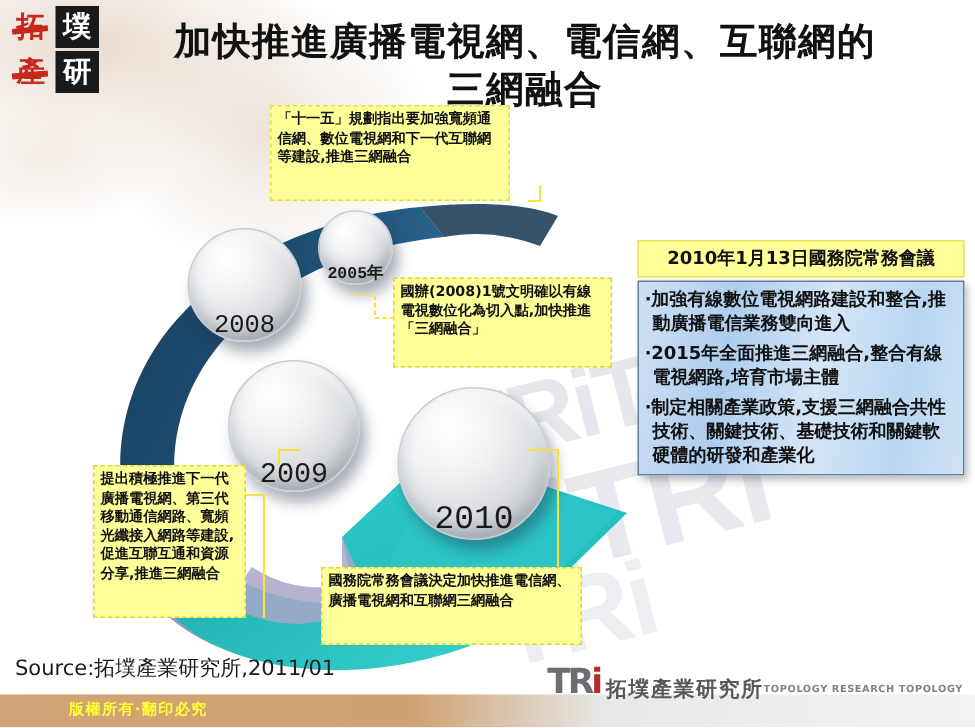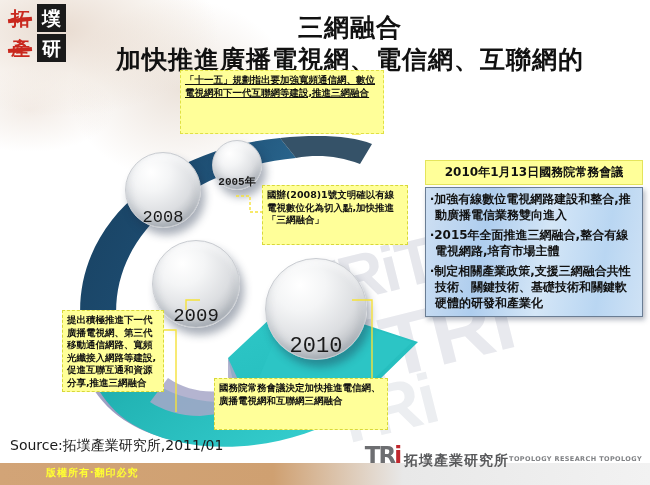--- a/index.html
+++ b/index.html
@@ -72,23 +72,23 @@
     position:absolute;
     background:#ffff99;
     border:1px dashed #d8d83a;
     color:#111;
     font-family:"DejaVu Sans", sans-serif;
     font-weight:bold;
     font-size:9.5px;line-height:1.32;
     padding:3px 4px;
     box-sizing:border-box;
   }
-  #cal-top{left:180px;top:70px;width:204px;height:64px;border:1px dashed #e0e045;text-decoration:underline;}
+  #cal-top{left:180px;top:70px;width:160px;height:64px;border:1px dashed #e0e045;}
   #cal-mid{left:262px;top:185px;width:146px;height:60px;}
-  #cal-left{left:62px;top:310px;width:102px;height:82px;}
+  #cal-left{left:62px;top:310px;width:102px;height:102px;}
   #cal-bottom{left:214px;top:378px;width:174px;height:52px;}
 
   .leader{position:absolute;background:transparent;}
 
   
   #panel{position:absolute;left:425px;top:160px;width:218px;}
   #panel-head{
     background:#ffff99;border:1px solid #e4e45c;
     font-family:"DejaVu Sans", sans-serif;font-weight:bold;
     font-size:12px;color:#111;text-align:center;padding:3px 2px;
@@ -155,22 +155,22 @@
   <div id="seal">
     <div class="sealcell sc-a">拓</div>
     <div class="sc-strike"></div>
     <div class="sealcell sc-b">墣</div>
     <div class="sealcell sc-c">產</div>
     <div class="sc-strike2"></div>
     <div class="sealcell sc-d">研</div>
   </div>
 
   <div id="title">
+    <div>加快推進廣播電視網、電信網、互聯網的</div>
     <div>三網融合</div>
-    <div>加快推進廣播電視網、電信網、互聯網的</div>
   </div>
 
   <svg id="swoosh" viewBox="0 0 650 330">
     <defs>
       <linearGradient id="gNavy" x1="0" y1="0" x2="1" y2="0.4">
         <stop offset="0%" stop-color="#18405f"></stop>
         <stop offset="45%" stop-color="#1c4a6e"></stop>
         <stop offset="100%" stop-color="#2b6a93"></stop>
       </linearGradient>
       <linearGradient id="gPurple" x1="0" y1="0" x2="0.8" y2="1">

